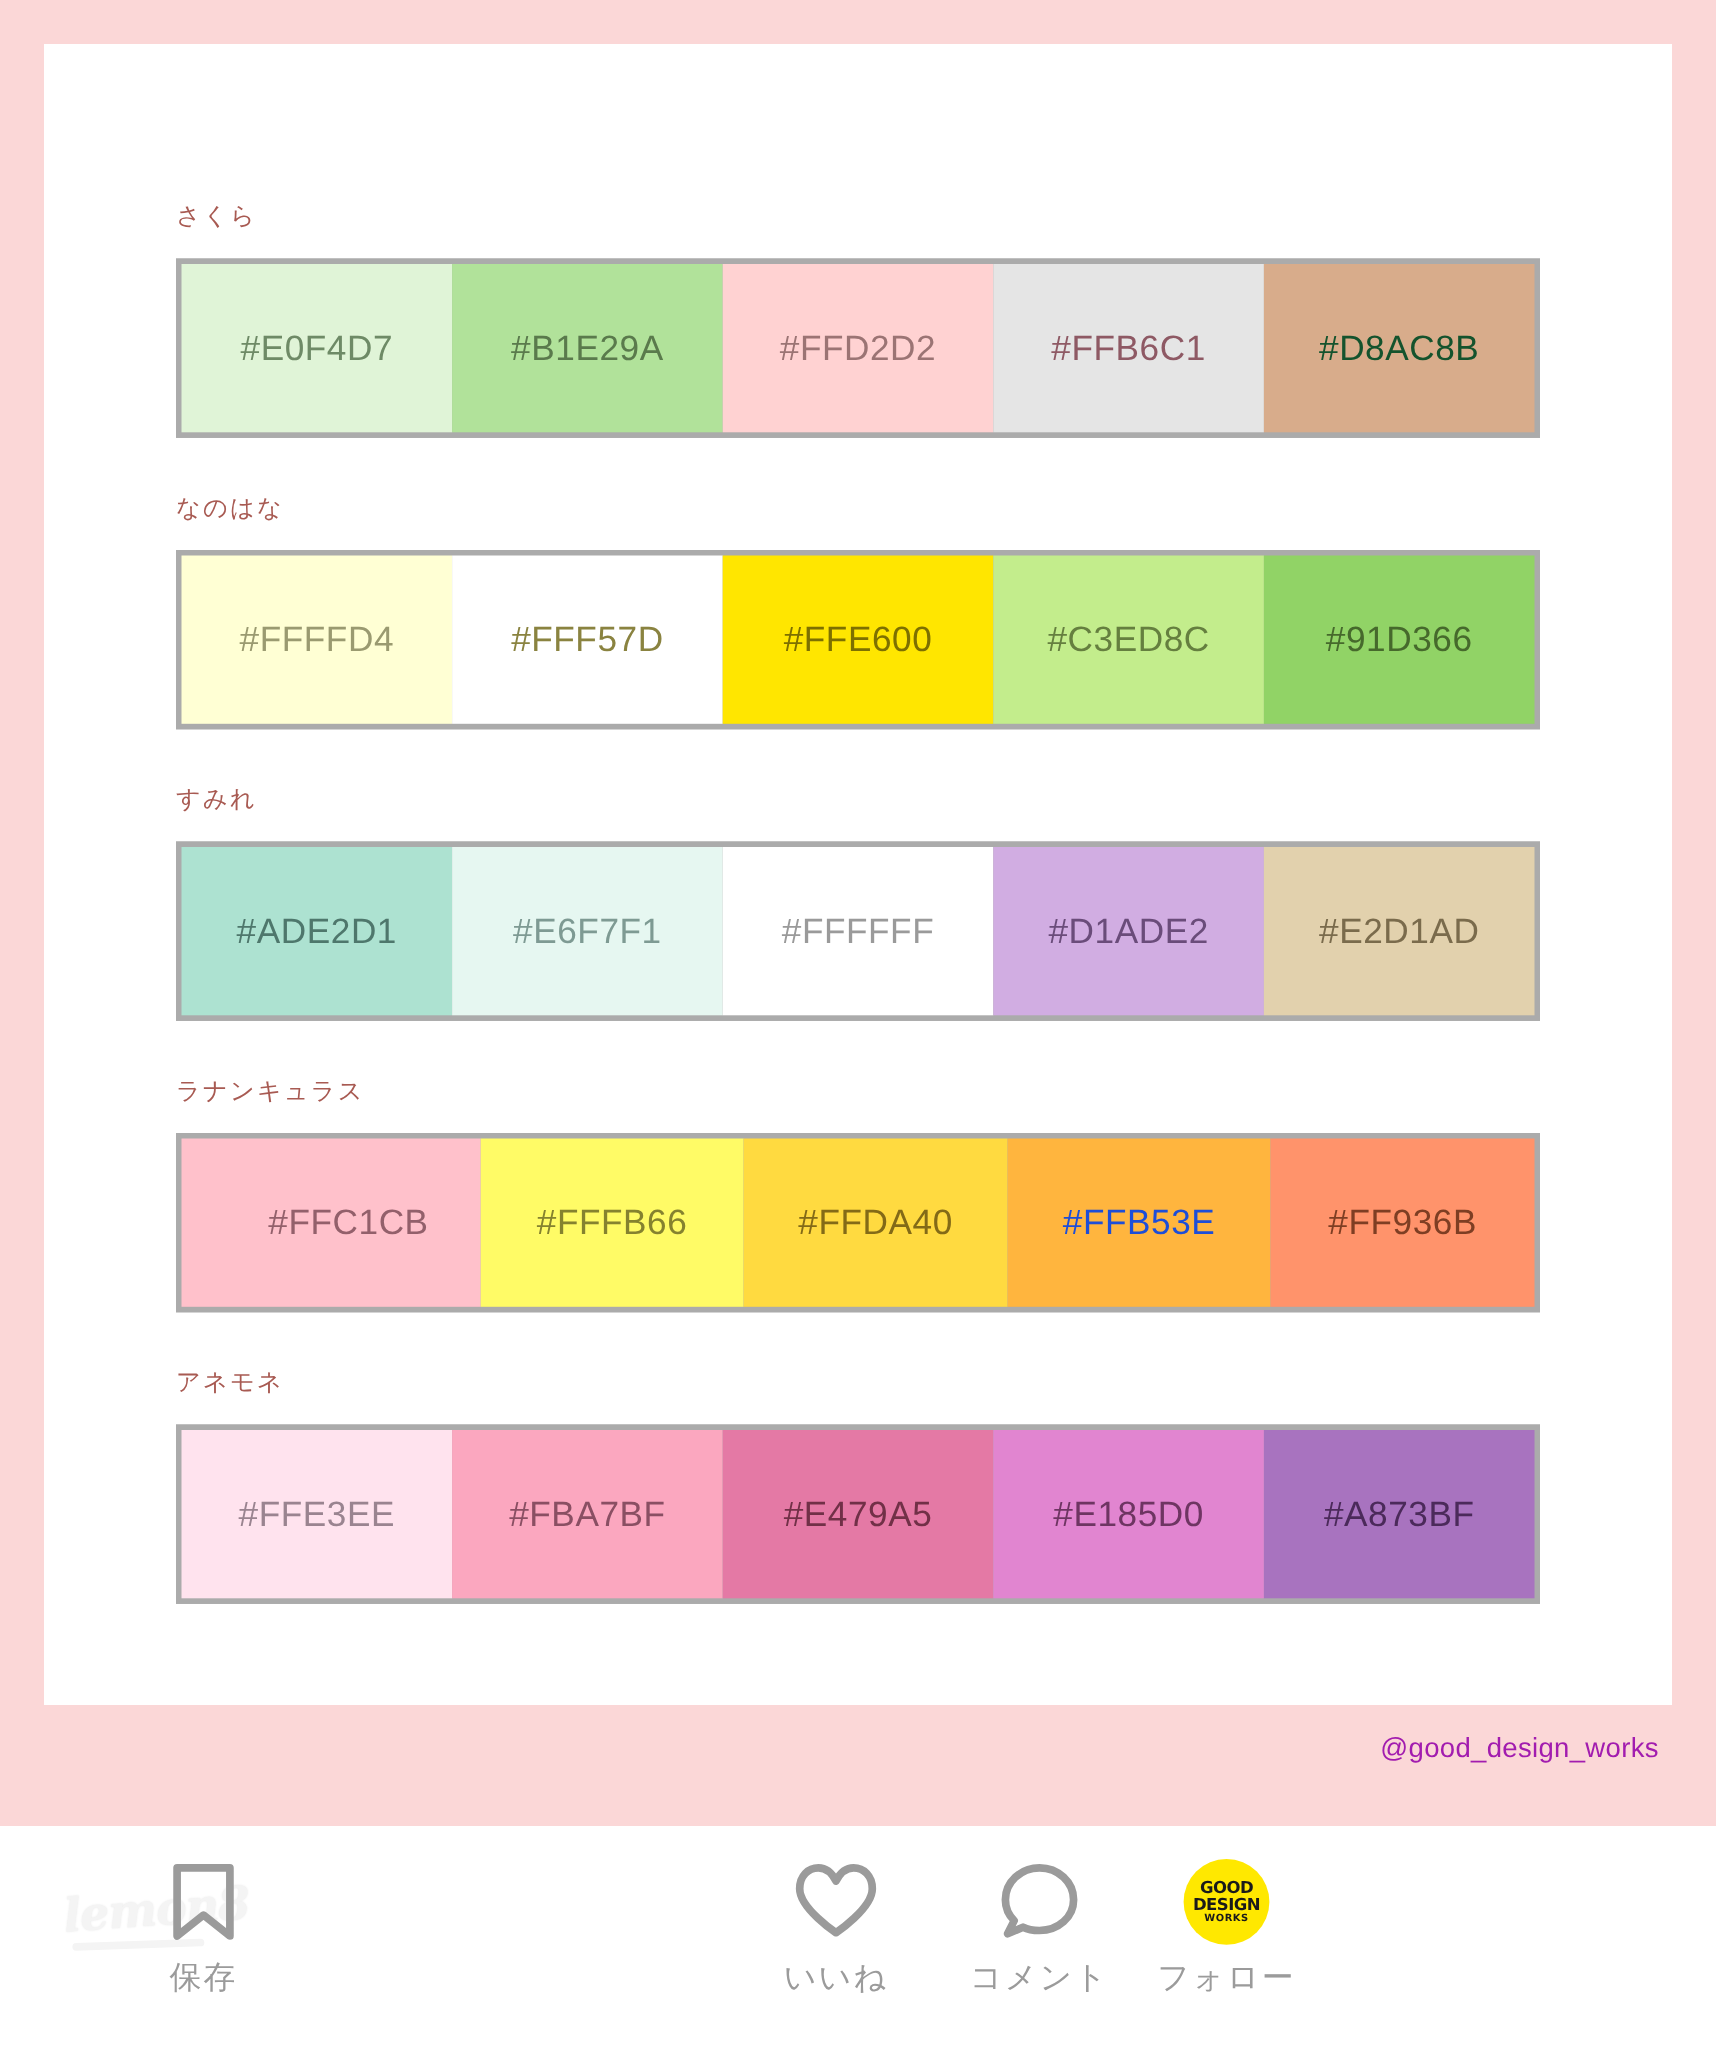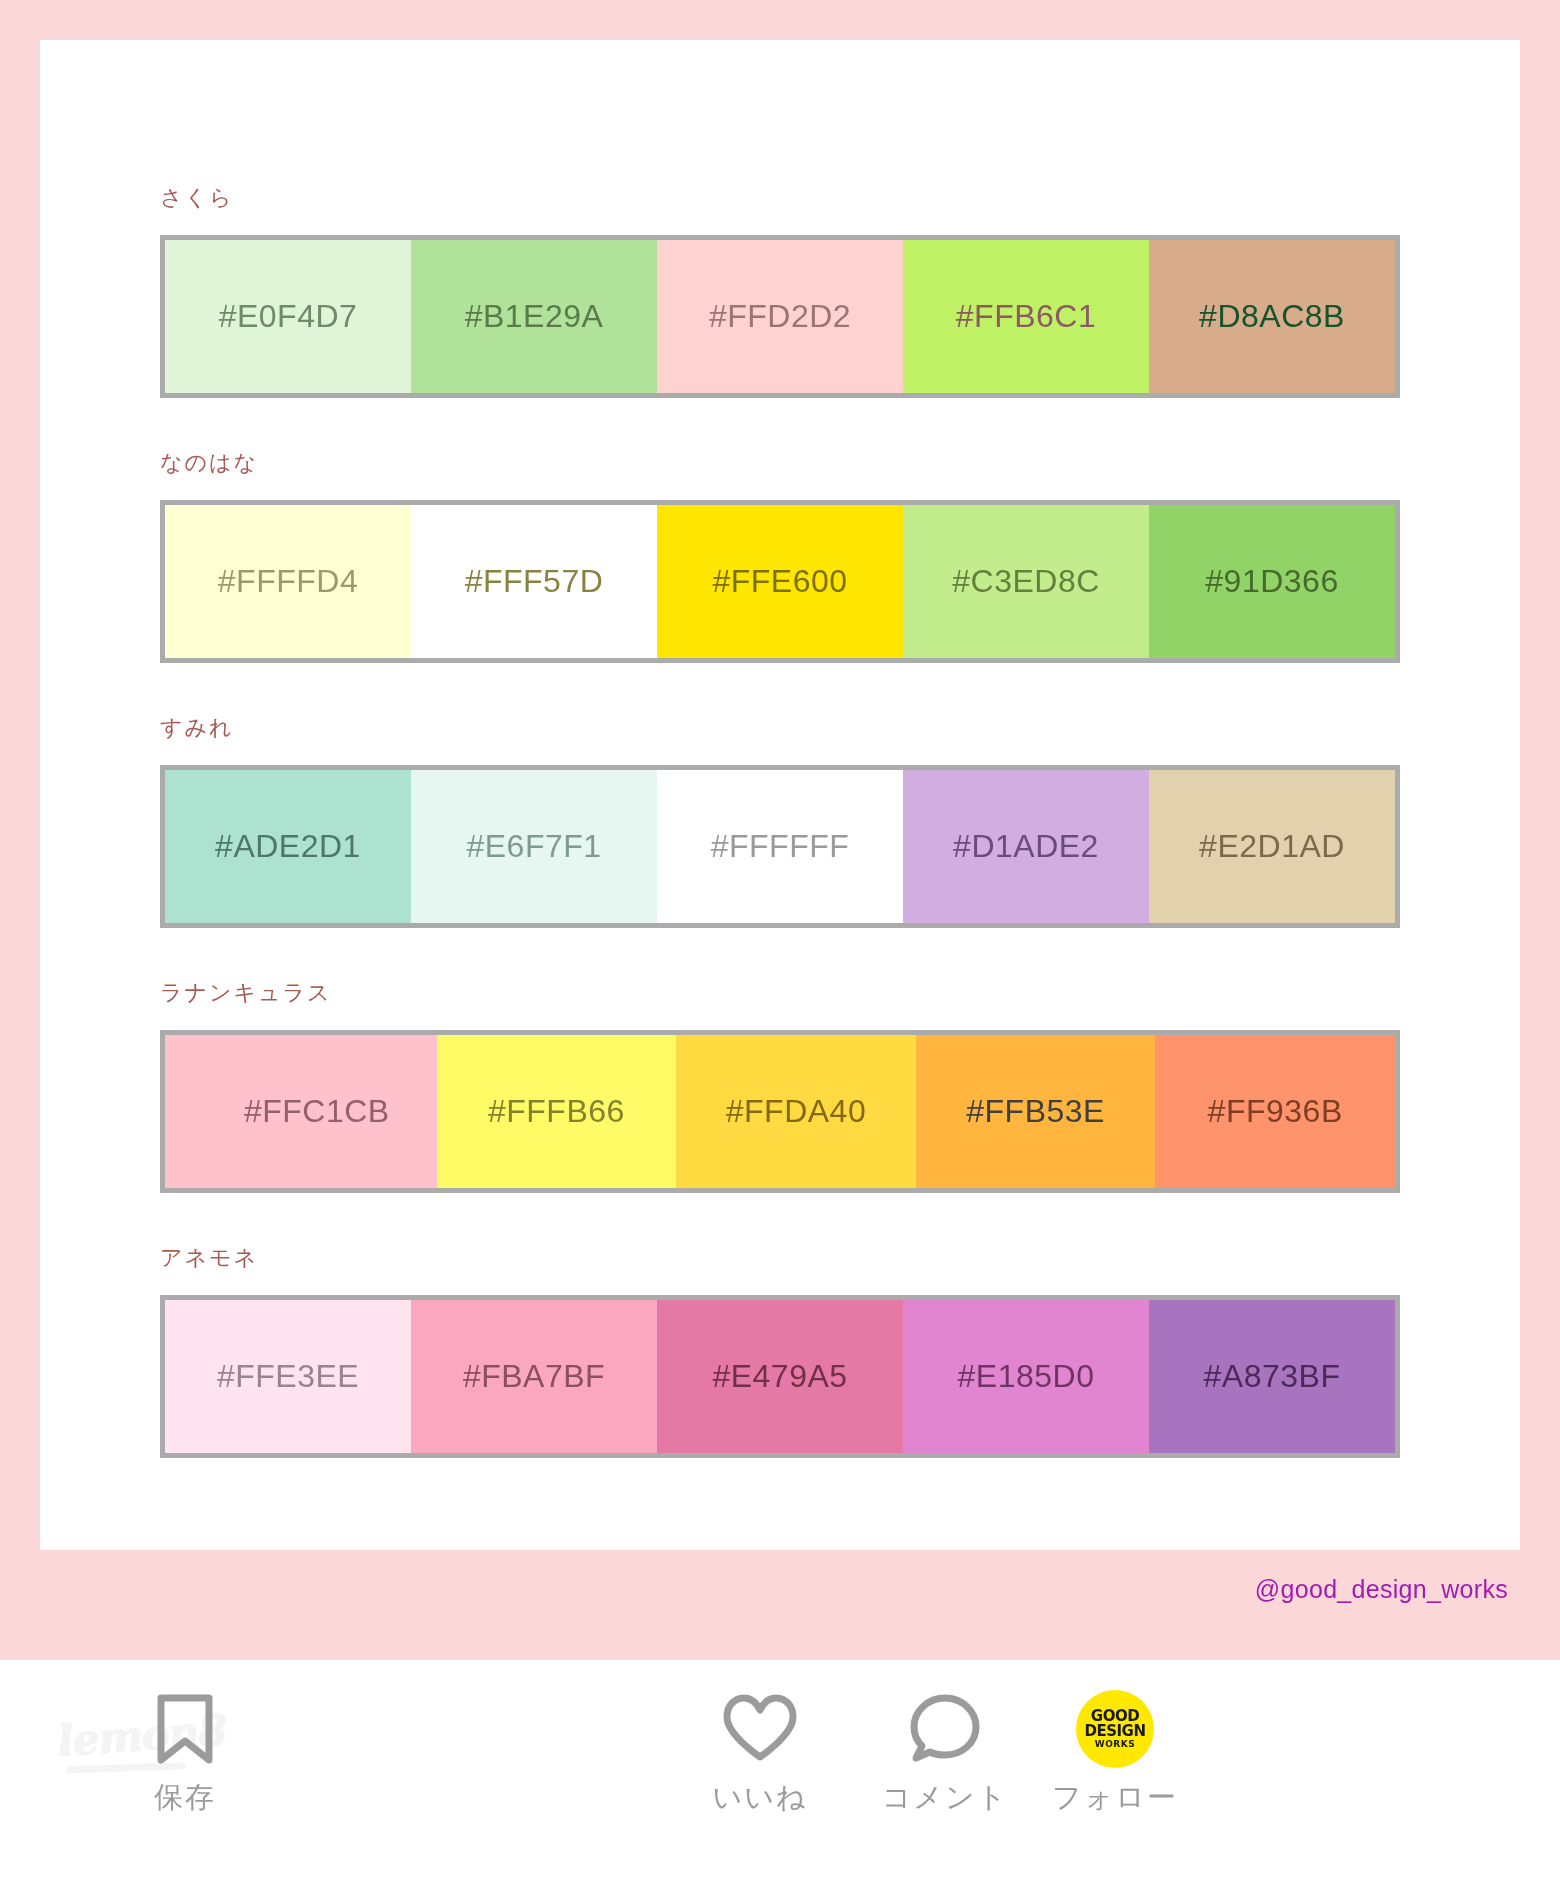--- a/index.html
+++ b/index.html
@@ -201,21 +201,21 @@
         <div class="swatch-row">
           <div class="swatch" style="background: rgb(224, 244, 215);">
               <span class="swatch-label" style="color: rgb(110, 138, 102);">#E0F4D7</span>
             </div>
           <div class="swatch" style="background: rgb(177, 226, 154);">
               <span class="swatch-label" style="color: rgb(90, 122, 76);">#B1E29A</span>
             </div>
           <div class="swatch" style="background: rgb(255, 210, 210);">
               <span class="swatch-label" style="color: rgb(155, 116, 116);">#FFD2D2</span>
             </div>
-          <div class="swatch" style="background: #bef264;">
+          <div class="swatch" style="background: #e5e5e5;">
               <span class="swatch-label" style="color: rgb(142, 89, 100);">#FFB6C1</span>
             </div>
           <div class="swatch" style="background: rgb(216, 172, 139);">
               <span class="swatch-label" style="color: #14532d;">#D8AC8B</span>
             </div>
         </div>
       </div>
 
       <div class="palette-group">
         <div class="palette-label">なのはな</div>
@@ -265,21 +265,21 @@
           <div class="swatch" style="background: rgb(255, 193, 203); padding-left: 32px;">
               <span class="swatch-label" style="color: rgb(147, 96, 107);">#FFC1CB</span>
             </div>
           <div class="swatch" style="background: rgb(255, 251, 102);">
               <span class="swatch-label" style="color: rgb(133, 130, 47);">#FFFB66</span>
             </div>
           <div class="swatch" style="background: rgb(255, 218, 64);">
               <span class="swatch-label" style="color: rgb(131, 106, 23);">#FFDA40</span>
             </div>
           <div class="swatch" style="background: rgb(255, 181, 62);">
-              <span class="swatch-label" style="color: #404040;">#FFB53E</span>
+              <span class="swatch-label" style="color: #1d4ed8;">#FFB53E</span>
             </div>
           <div class="swatch" style="background: rgb(255, 147, 107);">
               <span class="swatch-label" style="color: rgb(126, 62, 35);">#FF936B</span>
             </div>
         </div>
       </div>
 
       <div class="palette-group">
         <div class="palette-label">アネモネ</div>
         <div class="swatch-row">

